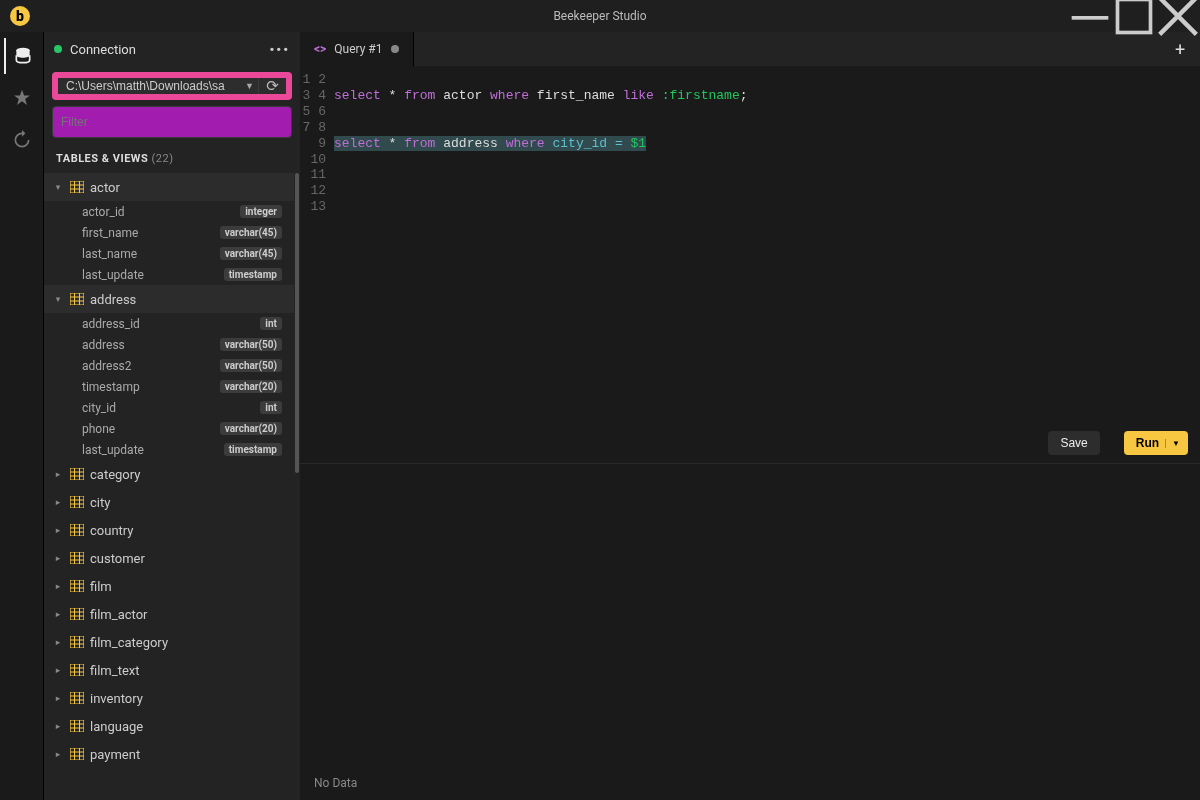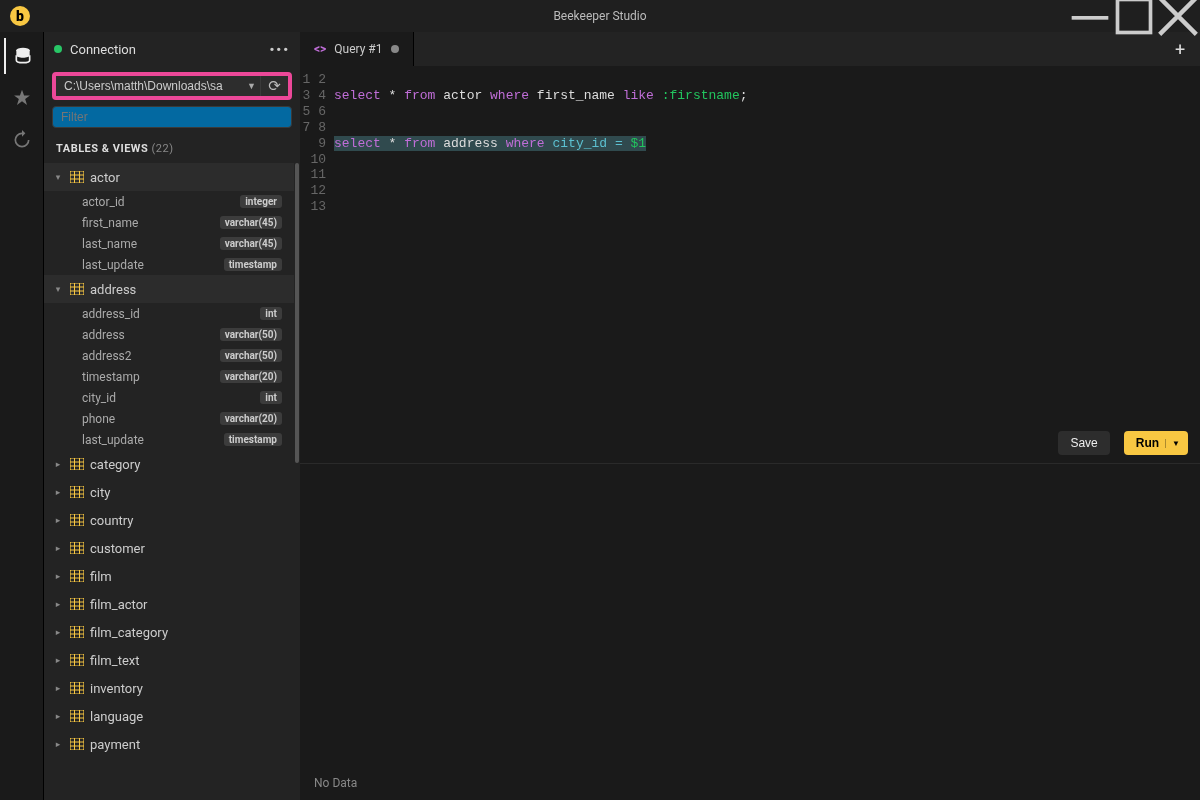--- a/index.html
+++ b/index.html
@@ -104,21 +104,21 @@
     color: #ccc;
     letter-spacing: 2px;
     font-size: 13px;
     font-weight: 900;
   }
   .path-input-row {
     display: flex;
     align-items: center;
     margin: 6px 8px;
     background: #2d2d2d;
-    border: 4px solid #ec4899;
+    border: 6px solid #ec4899;
     border-radius: 4px;
     height: 28px;
   }
   .path-input-row input {
     flex: 1;
     background: transparent;
     border: none;
     color: #ccc;
     font-size: 12px;
     padding: 0 8px;
@@ -127,24 +127,24 @@
   }
   .path-input-row .drop { color: #aaa; font-size: 9px; padding: 0 4px; }
   .path-input-row .refresh {
     width: 28px; display: flex; align-items: center; justify-content: center;
     color: #bbb; font-size: 15px;
     border-left: 1px solid #3a3a3a;
     height: 100%;
   }
   .filter-input {
     margin: 0 8px 6px 8px;
-    background: #0369a1;
+    background: #a21caf;
     border: 1px solid #3a3a3a;
     border-radius: 4px;
-    height: 22px;
+    height: 32px;
     padding: 0 8px;
     color: #ccc;
     font-size: 12px;
     outline: none;
   }
 
   .section-label {
     padding: 8px 12px 8px 12px;
     font-size: 11px;
     font-weight: 700;
@@ -264,21 +264,21 @@
   .kw { color: #c06ed8; }
   .op { color: #ddd; }
   .id { color: #ddd; }
   .fn { color: #5cc0d0; }
   .param { color: #22c55e; }
   .sel { background: #304a4e; }
 
   .actions {
     position: absolute;
     right: 12px; bottom: 8px;
-    display: flex; gap: 14px;
+    display: flex; gap: 24px;
   }
   .btn {
     border-radius: 4px;
     font-size: 12px;
     padding: 5px 12px;
     cursor: pointer;
     border: none;
   }
   .btn.save { background: #2d2d2d; color: #eee; }
   .btn.run {

